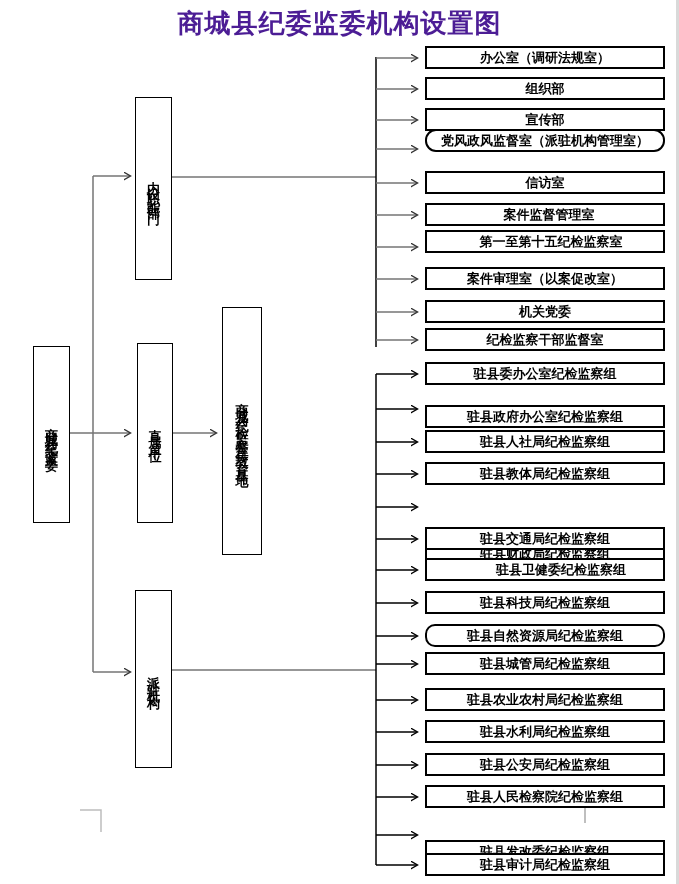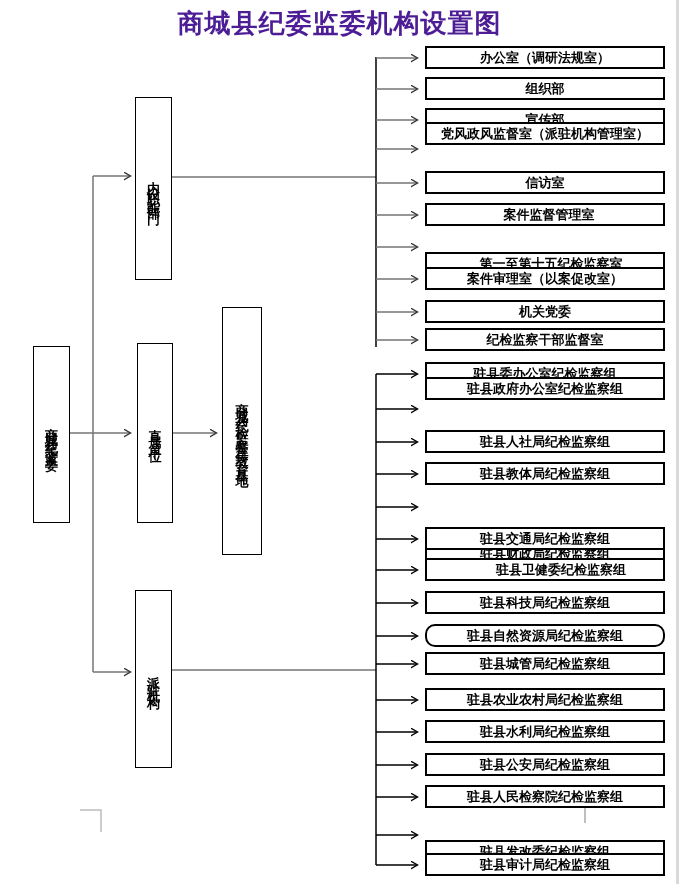--- a/index.html
+++ b/index.html
@@ -122,46 +122,46 @@
 
 <div class="hbox" style="top:46px;">
     <span>办公室（调研法规室）</span>
   </div>
 <div class="hbox" style="top:77px;">
     <span>组织部</span>
   </div>
 <div class="hbox" style="top:108px;">
     <span>宣传部</span>
   </div>
-<div class="hbox" style="top:122px;">
+<div class="hbox" style="top:129px;border-radius:11px;">
     <span>党风政风监督室（派驻机构管理室）</span>
   </div>
 <div class="hbox" style="top:171px;">
     <span>信访室</span>
   </div>
 <div class="hbox" style="top:203px;padding-left:8px;">
     <span>案件监督管理室</span>
   </div>
-<div class="hbox" style="top:252px;padding-left:12px;">
+<div class="hbox" style="top:230px;padding-left:12px;">
     <span>第一至第十五纪检监察室</span>
   </div>
 <div class="hbox" style="top:267px;">
     <span>案件审理室（以案促改室）</span>
   </div>
 <div class="hbox" style="top:300px;">
     <span>机关党委</span>
   </div>
 <div class="hbox" style="top:328px;">
     <span>纪检监察干部监督室</span>
   </div>
 
 <div class="hbox" style="top:362px;">
     <span>驻县委办公室纪检监察组</span>
   </div>
-<div class="hbox" style="top:377px;">
+<div class="hbox" style="top:405px;">
     <span>驻县政府办公室纪检监察组</span>
   </div>
 <div class="hbox" style="top:430px;">
     <span>驻县人社局纪检监察组</span>
   </div>
 <div class="hbox" style="top:462px;">
     <span>驻县教体局纪检监察组</span>
   </div>
 <div class="hbox" style="top:510px;margin-top:32px;">
     <span>驻县财政局纪检监察组</span>

